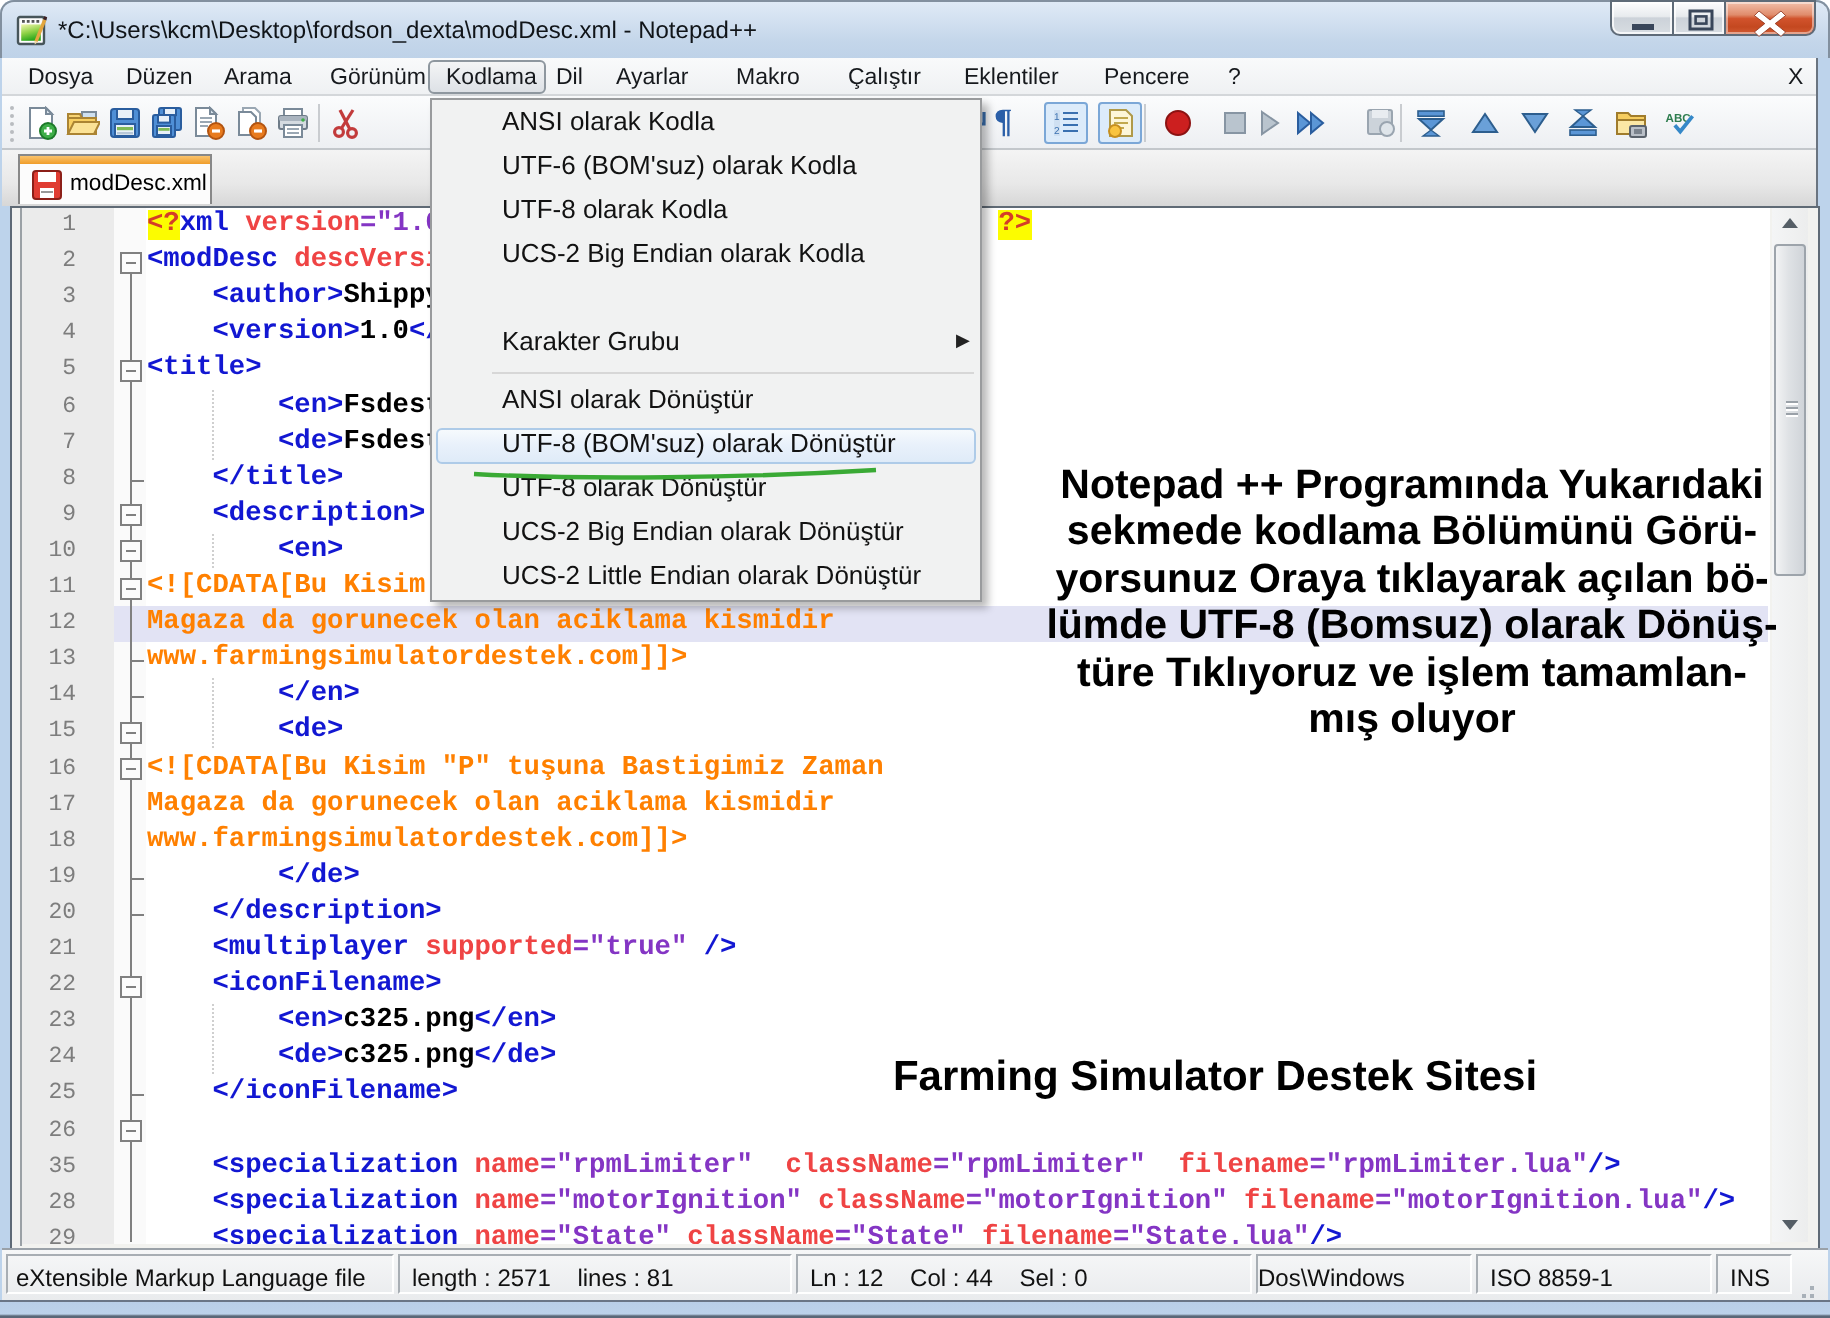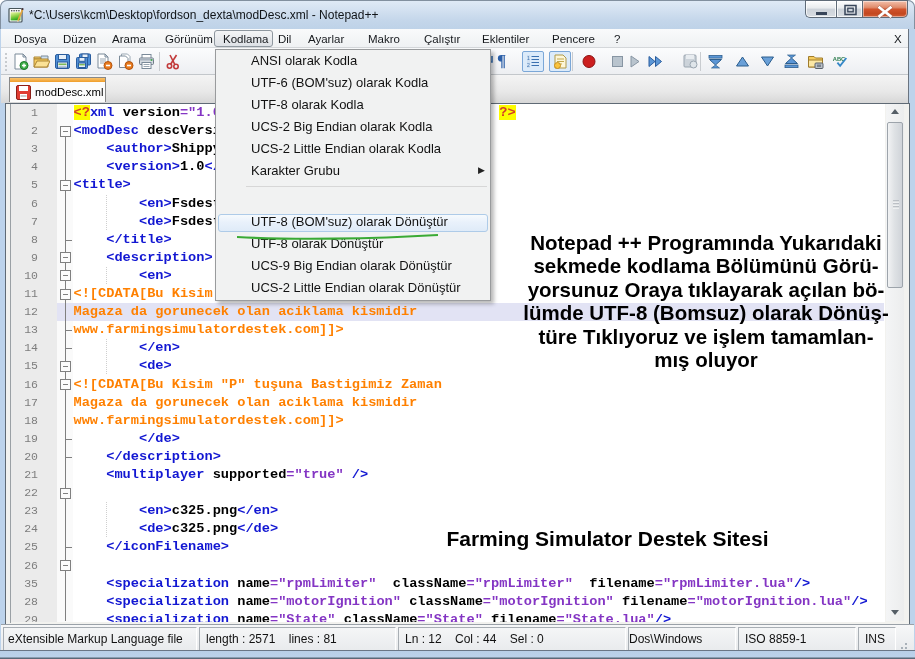--- a/index.html
+++ b/index.html
@@ -48,37 +48,37 @@
 #edborder { position:absolute; left:5px; top:0px; width:905px; height:521px; border:1px solid #5f6a75; border-bottom:none; }
 #edgap { position:absolute; left:6px; top:1px; width:903px; height:520px; background:#f2f2ef; }
 #editor { position:absolute; left:11px; top:1px; width:874px; height:518px; background:#fff; overflow:hidden; }
 #margin { position:absolute; left:0; top:0; width:46px; height:100%; background:#ebebeb; }
 #foldm { position:absolute; left:46px; top:0; width:16px; height:100%; background:#fafafa; }
 .ln { position:absolute; width:38px; text-align:right; font-family:"Liberation Mono",monospace;
   font-size:11.5px; line-height:18.1px; color:#7d7d7d; }
 .cl { position:absolute; left:73.5px; white-space:pre; font-family:"Liberation Mono",monospace;
   font-weight:bold; font-size:13.65px; line-height:18.1px; color:#000; }
 .cl i { font-style:normal; }
-i.t { color:#1217d2; } i.a { color:#000000; } i.v { color:#8435c4; }
+i.t { color:#1217d2; } i.a { color:#ef4444; } i.v { color:#8435c4; }
 i.k { color:#000; } i.c { color:#ff8000; }
 i.q { color:#d43d28; background:#fcfc00; }
 #caretline { position:absolute; left:57px; top:303.4px; width:827px; height:18.1px; background:#e2e3f4; }
 .fb { position:absolute; left:60px; width:11px; height:11px; background:#fcfcfc;
   border:1px solid #808080; }
 .fb span { position:absolute; left:2px; top:4px; width:5px; height:1px; background:#808080; }
 
 #vscroll { position:absolute; left:886px; top:104px; width:18px; height:517px; background:linear-gradient(90deg,#f4f5f6,#eceded); }
 .sbtn { position:absolute; left:0; width:18px; height:17px; }
 #vthumb { position:absolute; left:1px; top:18px; width:16px; height:166px;
   border:1px solid #9da4ab; border-radius:2px;
   background:linear-gradient(90deg,#f2f3f4,#dfe2e5 45%,#d0d4d9); }
 
 #status { position:absolute; left:1px; top:624px; width:913px; height:26px;
   background:linear-gradient(180deg,#f6f7f8,#e9ebed); border-top:1px solid #9aa1a8; font-size:12px; color:#111; }
-.sf { position:absolute; top:2px; height:31px; border:1px solid; border-color:#a8aeb4 #fff #fff #a8aeb4; }
+.sf { position:absolute; top:2px; height:20px; border:1px solid; border-color:#a8aeb4 #fff #fff #a8aeb4; }
 .sf span { position:absolute; top:4px; white-space:pre; }
 #sgrip { position:absolute; right:6px; top:16px; width:12px; height:9px; }
 #botframe { position:absolute; left:0px; top:650px; width:915px; height:9px;
   background:linear-gradient(180deg,#6a7686 0,#6a7686 1px,#b9cfe8 1px,#bcd2ea 7px,#5a6878 8px); }
 
 #menu { position:absolute; left:215px; top:49px; width:276px; height:252px;
   background:#f1f2f2; border:1px solid #999b9d; box-shadow:3px 3px 4px rgba(0,0,0,0.28); }
 .mi { position:absolute; left:35px; height:22px; line-height:22px; font-size:13px; color:#121212; white-space:pre; }
 #msel { position:absolute; left:2px; top:164px; width:270px; height:18px;
   border:1px solid #aecbe8; border-radius:3px;
@@ -404,20 +404,21 @@
 <div class="cl" style="top:303.4px"><i class="c">Magaza da gorunecek olan aciklama kismidir</i></div>
 <div class="cl" style="top:321.5px"><i class="c">www.farmingsimulatordestek.com]]&gt;</i></div>
 <div class="cl" style="top:339.6px"><i class="k">        </i><i class="t">&lt;/en&gt;</i></div>
 <div class="cl" style="top:357.7px"><i class="k">        </i><i class="t">&lt;de&gt;</i></div>
 <div class="cl" style="top:375.8px"><i class="c">&lt;![CDATA[Bu Kisim "P" tuşuna Bastigimiz Zaman</i></div>
 <div class="cl" style="top:393.9px"><i class="c">Magaza da gorunecek olan aciklama kismidir</i></div>
 <div class="cl" style="top:412.0px"><i class="c">www.farmingsimulatordestek.com]]&gt;</i></div>
 <div class="cl" style="top:430.1px"><i class="k">        </i><i class="t">&lt;/de&gt;</i></div>
 <div class="cl" style="top:448.2px"><i class="k">    </i><i class="t">&lt;/description&gt;</i></div>
 <div class="cl" style="top:466.2px"><i class="k">    </i><i class="t">&lt;multiplayer </i><i class="a">supported</i><i class="v">="true"</i><i class="k"> </i><i class="t">/&gt;</i></div>
+<div class="cl" style="top:484.4px"><i class="k">    </i><i class="t">&lt;iconFilename&gt;</i></div>
 <div class="cl" style="top:502.5px"><i class="k">        </i><i class="t">&lt;en&gt;</i><i class="k">c325.png</i><i class="t">&lt;/en&gt;</i></div>
 <div class="cl" style="top:520.5px"><i class="k">        </i><i class="t">&lt;de&gt;</i><i class="k">c325.png</i><i class="t">&lt;/de&gt;</i></div>
 <div class="cl" style="top:538.7px"><i class="k">    </i><i class="t">&lt;/iconFilename&gt;</i></div>
 <div class="cl" style="top:574.9px"><i class="k">    </i><i class="t">&lt;specialization </i><i class="a">name</i><i class="v">="rpmLimiter"  </i><i class="a">className</i><i class="v">="rpmLimiter"  </i><i class="a">filename</i><i class="v">="rpmLimiter.lua"</i><i class="t">/&gt;</i></div>
 <div class="cl" style="top:593.0px"><i class="k">    </i><i class="t">&lt;specialization </i><i class="a">name</i><i class="v">="motorIgnition" </i><i class="a">className</i><i class="v">="motorIgnition" </i><i class="a">filename</i><i class="v">="motorIgnition.lua"</i><i class="t">/&gt;</i></div>
 <div class="cl" style="top:611.1px"><i class="k">    </i><i class="t">&lt;specialization </i><i class="a">name</i><i class="v">="State" </i><i class="a">className</i><i class="v">="State" </i><i class="a">filename</i><i class="v">="State.lua"</i><i class="t">/&gt;</i></div>
   </div>
  </div>
 </div>
 <div id="vscroll">
@@ -471,25 +472,25 @@
       </svg></div>
 </div>
 <div id="botframe"></div>
 <div id="menu">
 <div id="msel"></div>
 <div id="marrow">▶</div>
 <div class="mi" style="top:0px">ANSI olarak Kodla</div>
 <div class="mi" style="top:22px">UTF-6 (BOM'suz) olarak Kodla</div>
 <div class="mi" style="top:44px">UTF-8 olarak Kodla</div>
 <div class="mi" style="top:66px">UCS-2 Big Endian olarak Kodla</div>
-<div class="mi" style="top:88px">UCS-2 Little Endian olarak Kodla</div>
 <div class="mi" style="top:110px">Karakter Grubu</div>
 <div style="position:absolute;left:30px;right:3px;top:136px;height:1px;background:#d7d7d7"></div>
+<div class="mi" style="top:139px">ANSI olarak Dönüştür</div>
 <div class="mi" style="top:161px">UTF-8 (BOM'suz) olarak Dönüştür</div>
 <div class="mi" style="top:183px">UTF-8 olarak Dönüştür</div>
-<div class="mi" style="top:205px">UCS-9 Big Endian olarak Dönüştür</div>
+<div class="mi" style="top:205px">UCS-2 Big Endian olarak Dönüştür</div>
 <div class="mi" style="top:227px">UCS-2 Little Endian olarak Dönüştür</div>
 </div>
 <svg style="position:absolute;left:232px;top:229px" width="215" height="16">
     <path d="M5 8 C 60 11 140 10 206 6" fill="none" stroke="#3aaa35" stroke-width="2.2"></path>
   </svg>
 <div id="ann1">Notepad ++ Programında Yukarıdaki<br>sekmede kodlama Bölümünü Görü-<br>yorsunuz Oraya tıklayarak açılan bö-<br>lümde UTF-8 (Bomsuz) olarak Dönüş-<br>türe Tıklıyoruz ve işlem tamamlan-<br>mış oluyor</div>
 <div id="ann2">Farming Simulator Destek Sitesi</div>
 
 </body></html>

